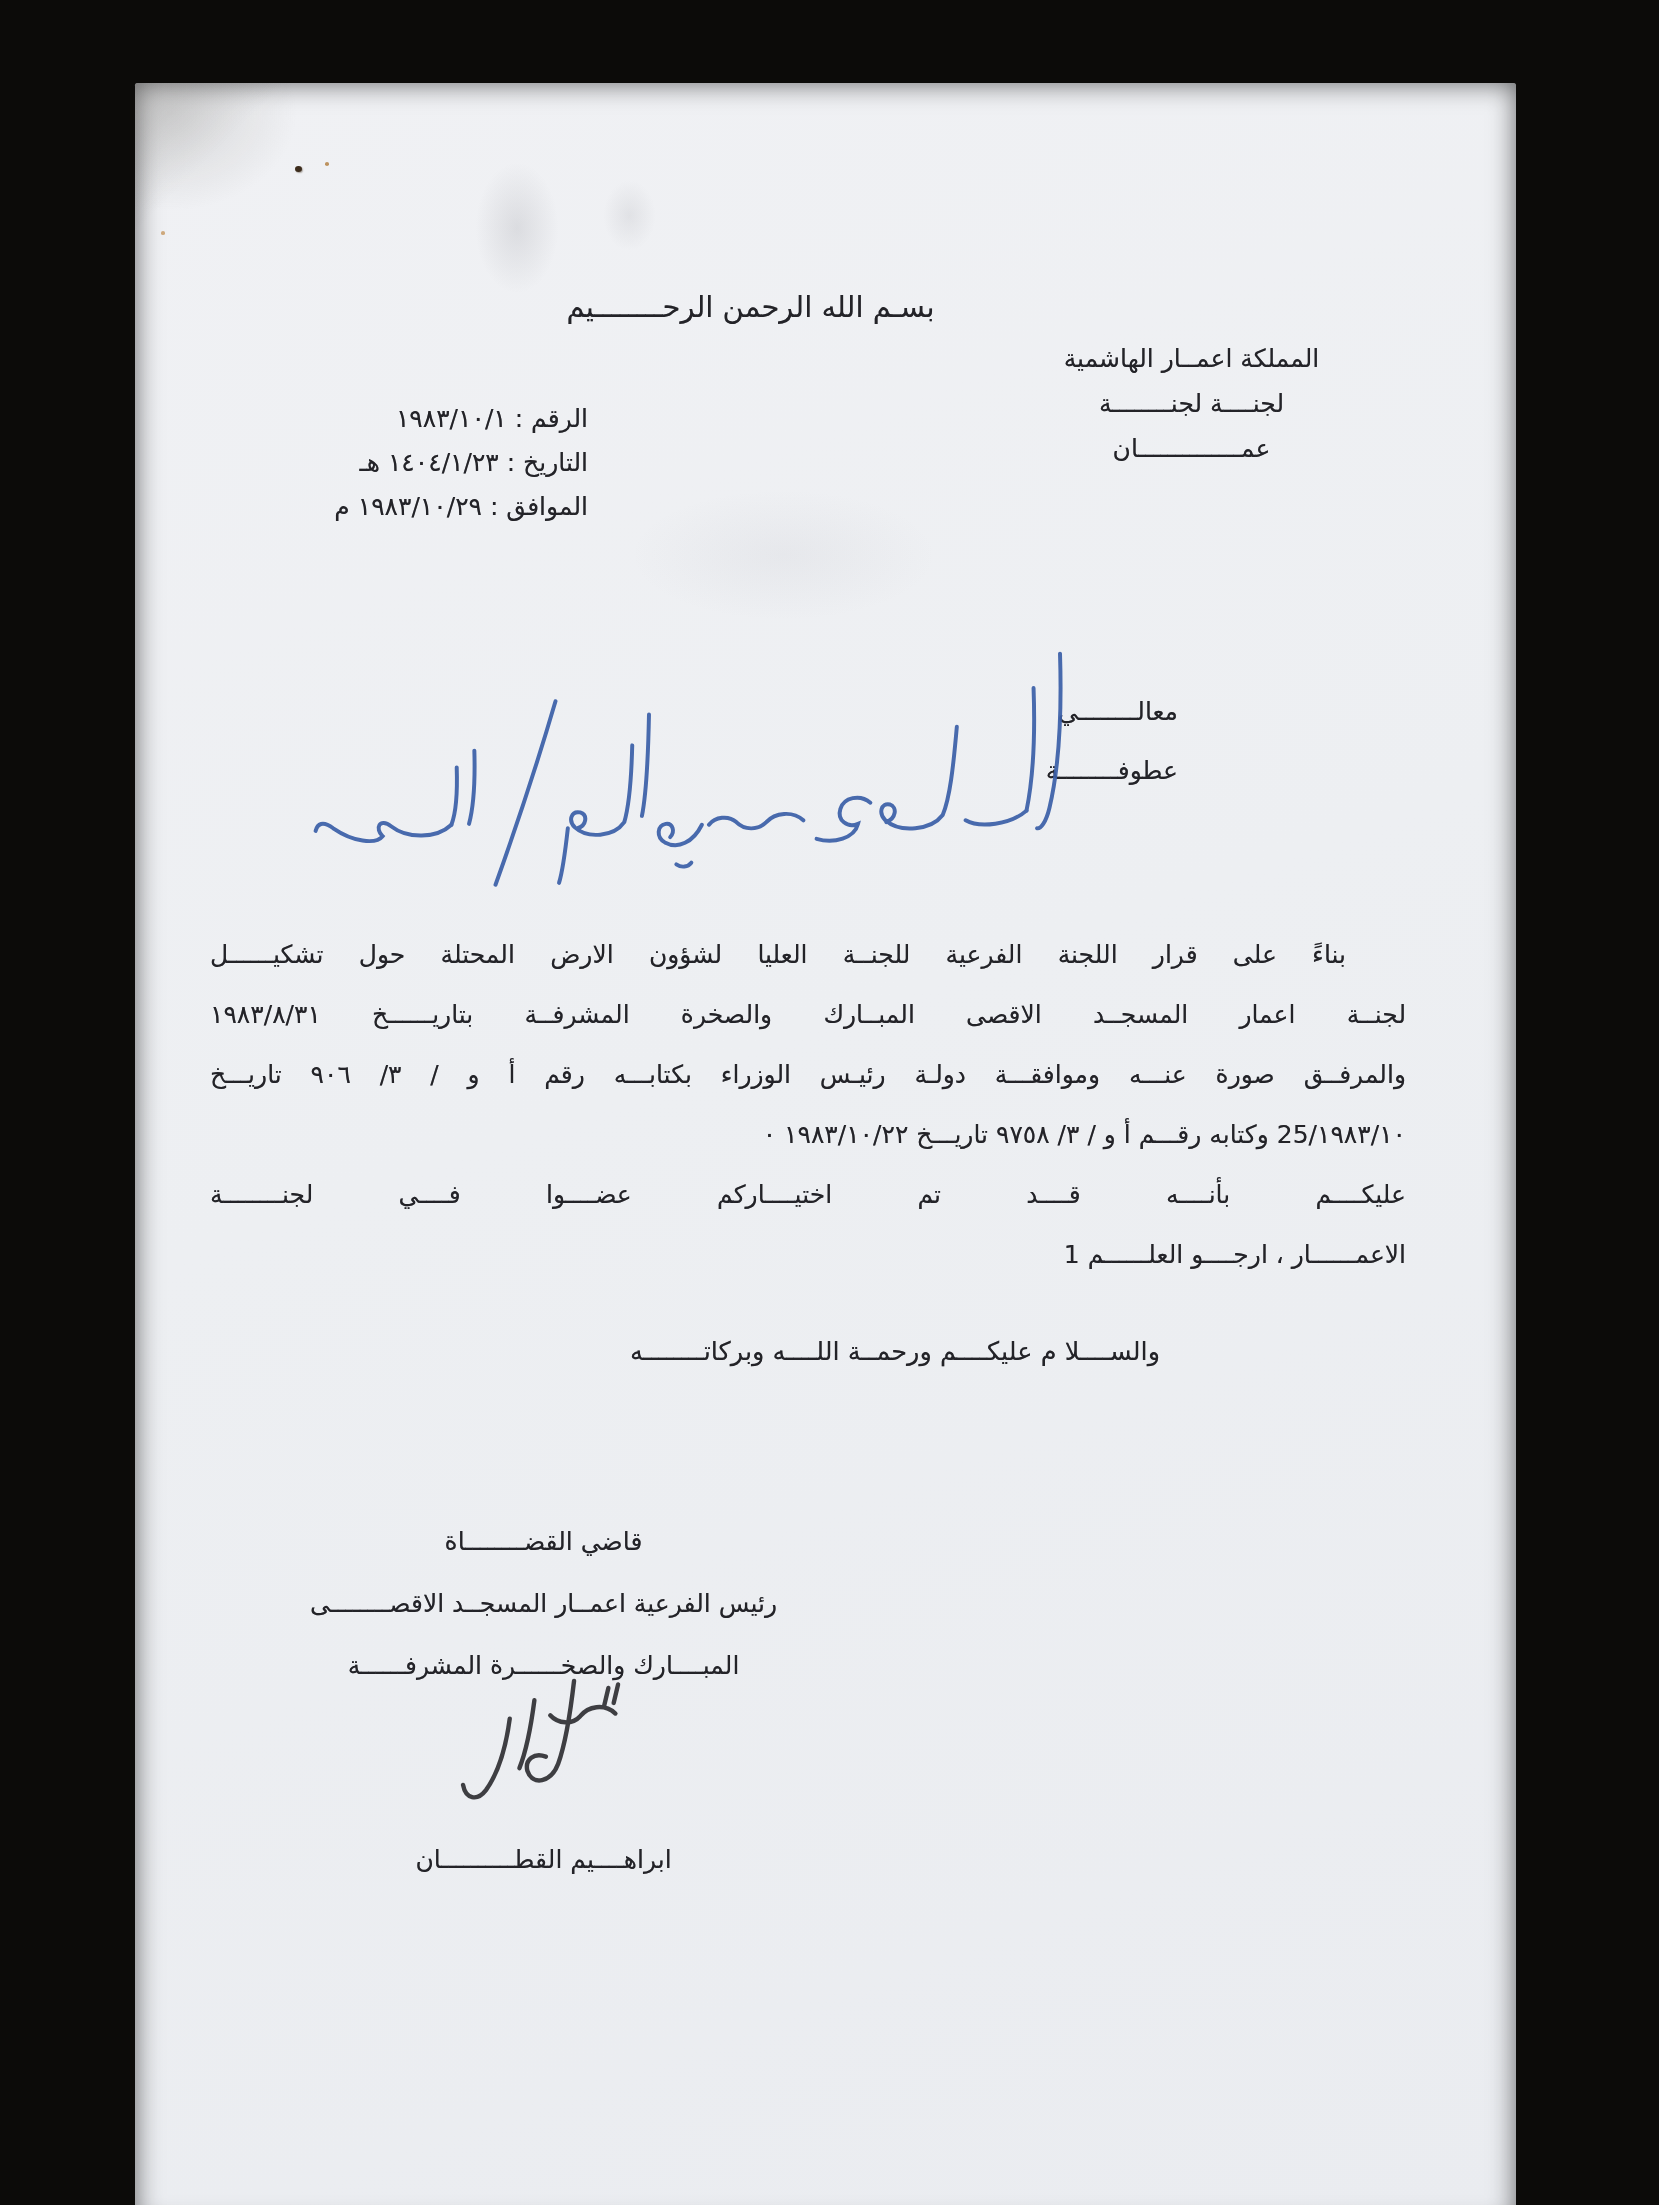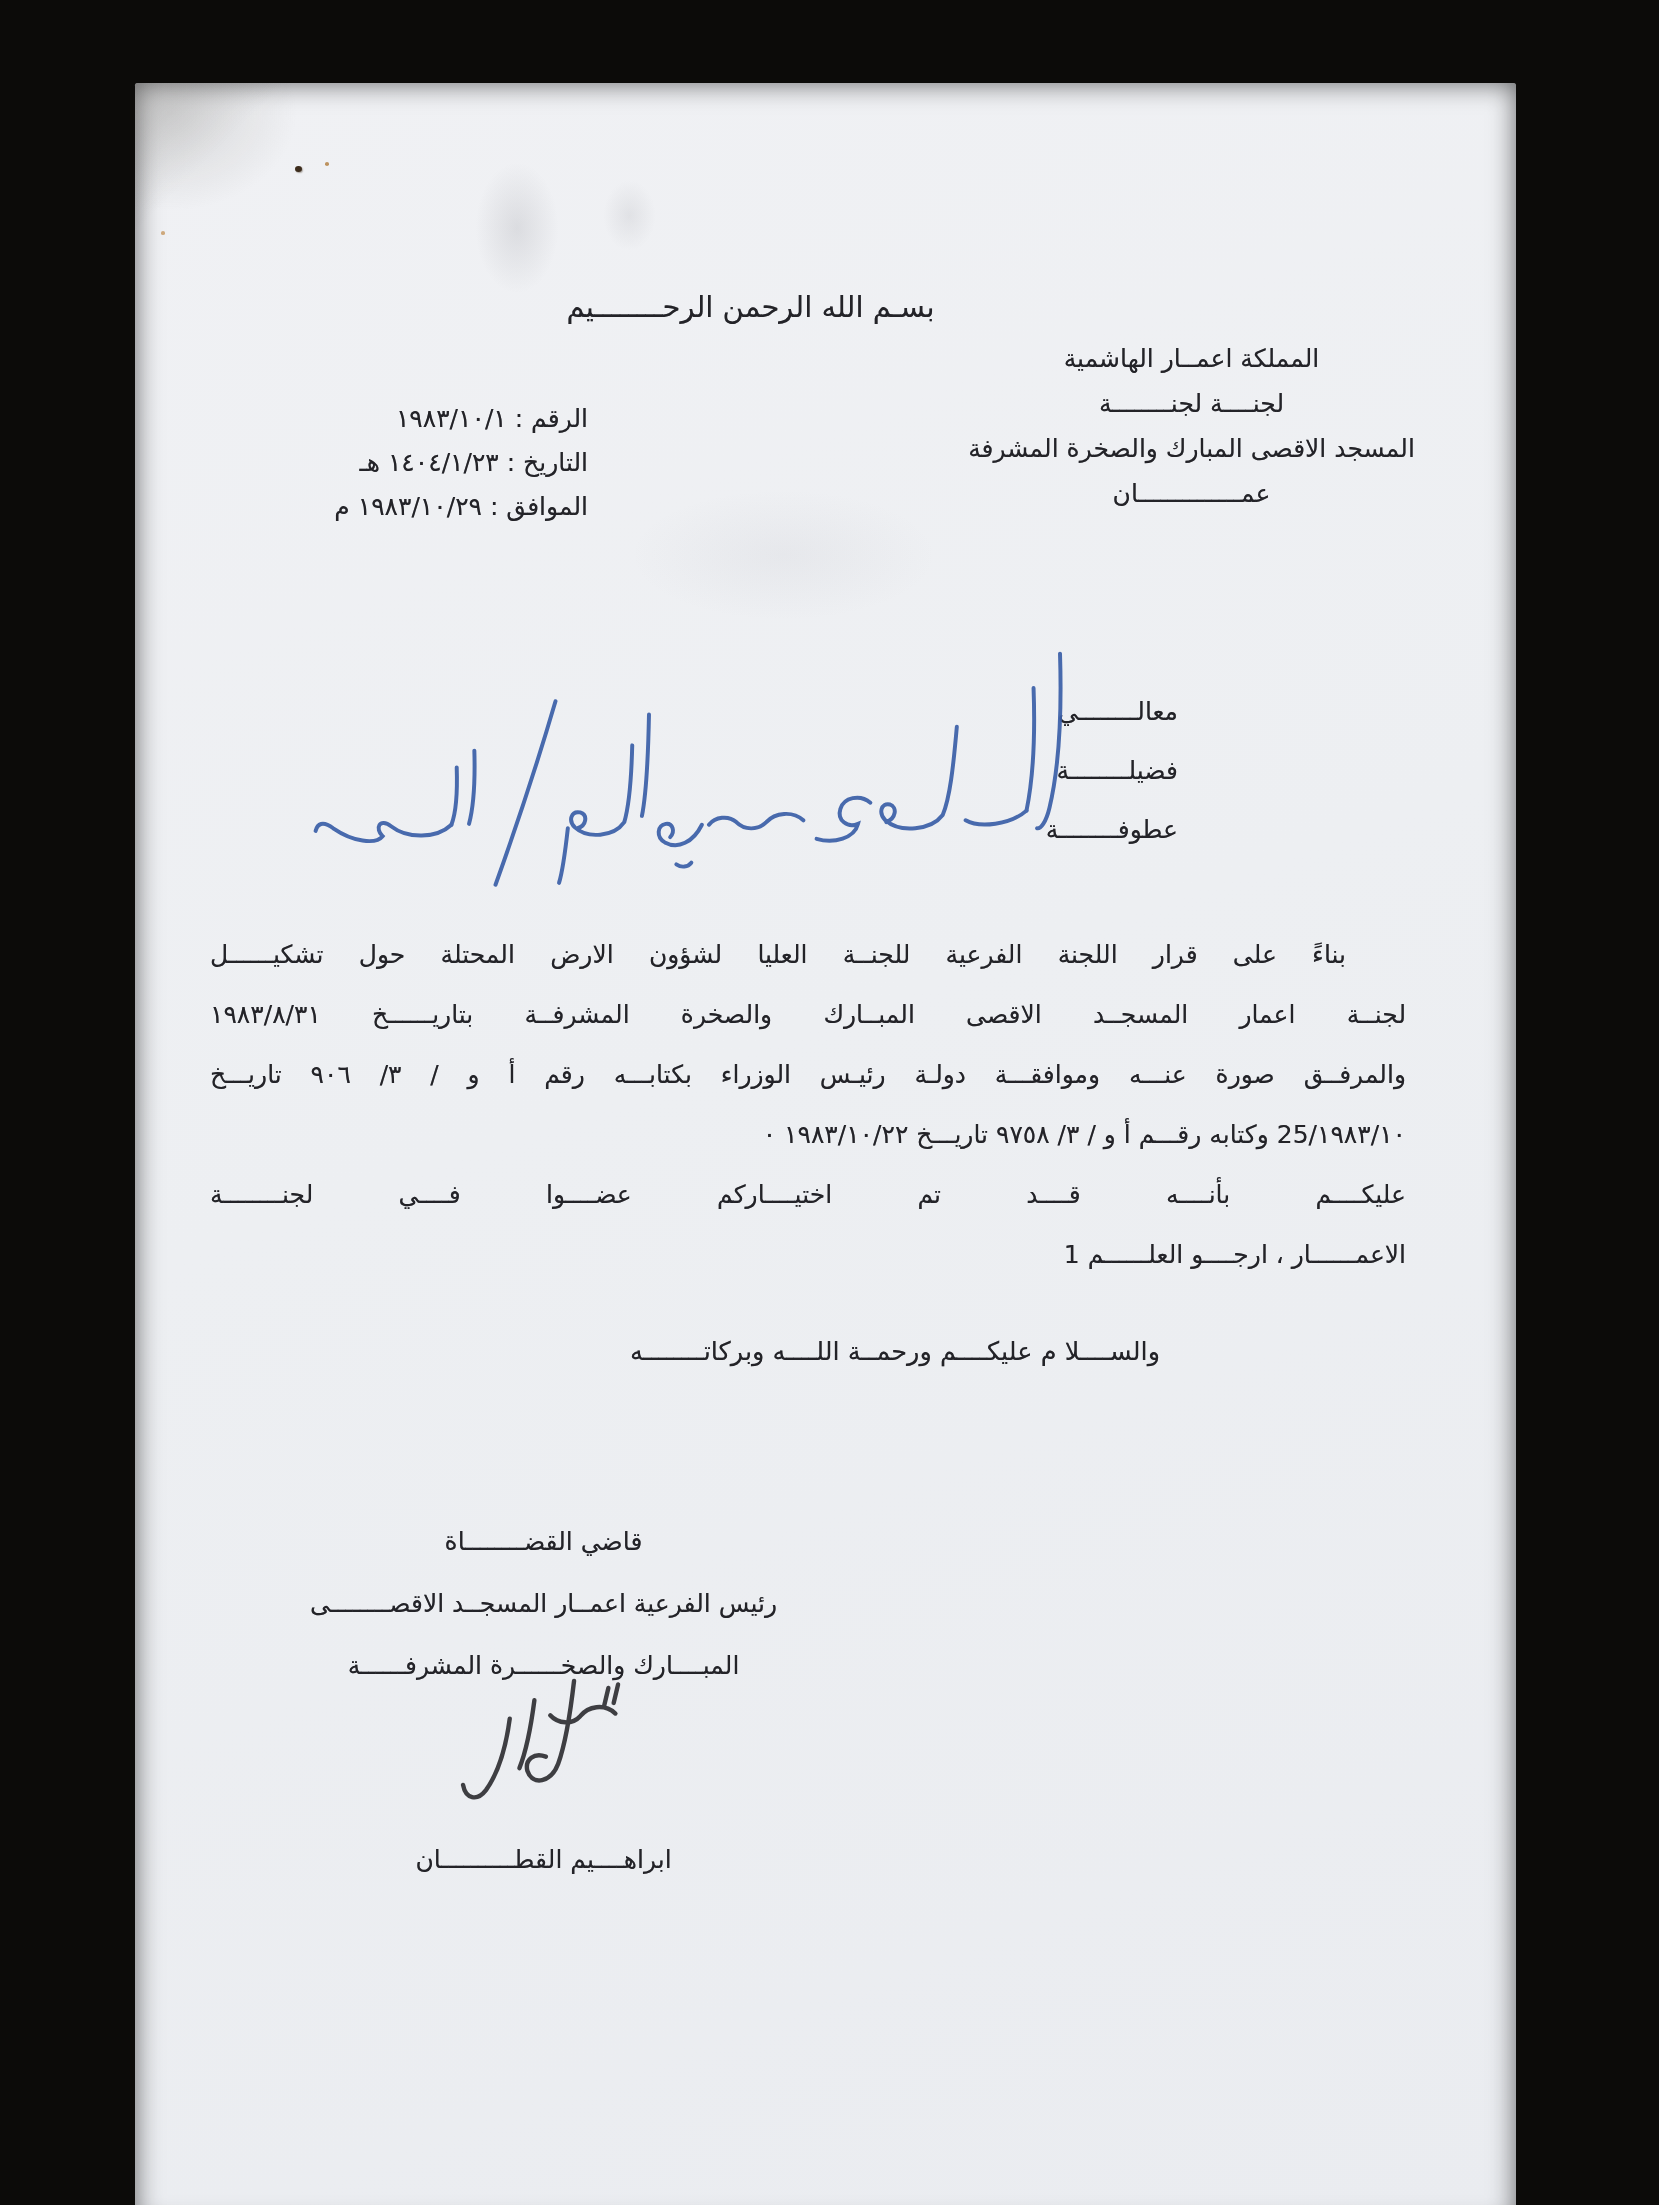--- a/index.html
+++ b/index.html
@@ -93,33 +93,31 @@
   <div class="stain dot"></div>
   <div class="stain speck1"></div>
   <div class="stain speck2"></div>
   <div class="stain ghost"></div>
 
   <div id="basmala" class="typed">بسـم الله الرحمن الرحــــــــيم</div>
 
   <div id="letterhead" class="typed">
     <div>المملكة اعمــار الهاشمية</div>
     <div>لجنــــة لجنــــــــة</div>
-    <div>المسجد الاقصى المبارك والصخرة المشرفة</div>
     <div>عمــــــــــــــان</div>
   </div>
 
   <div id="refblock" class="typed">
     <div>الرقم : ١٩٨٣/١٠/١</div>
     <div>التاريخ : ١٤٠٤/١/٢٣ هـ</div>
     <div>الموافق : ١٩٨٣/١٠/٢٩ م</div>
   </div>
 
   <div id="titles" class="typed">
     <div>معالــــــــي</div>
-    <div>فضيلــــــــة</div>
     <div>عطوفــــــــة</div>
   </div>
 
   <div id="handwriting">
     <span class="sr">السيد الدكتور سعيد التل المحترم</span>
     <svg width="785" height="256" viewBox="0 0 1780 580" fill="none">
       <g stroke="#3b5fa8" stroke-width="9" stroke-linecap="round" fill="none" opacity="0.92">
 
         <path d="M1712,42 C1716,170 1710,300 1688,392 C1680,425 1668,440 1660,438"></path>
         <path d="M1652,120 C1656,230 1650,330 1636,398"></path>

